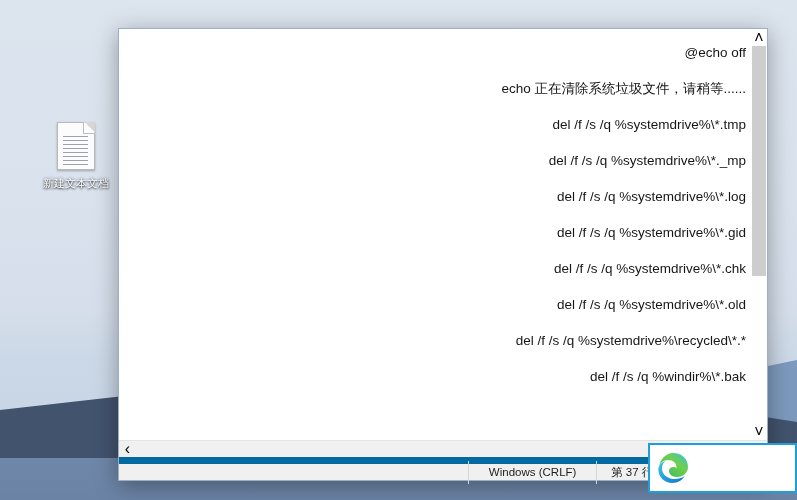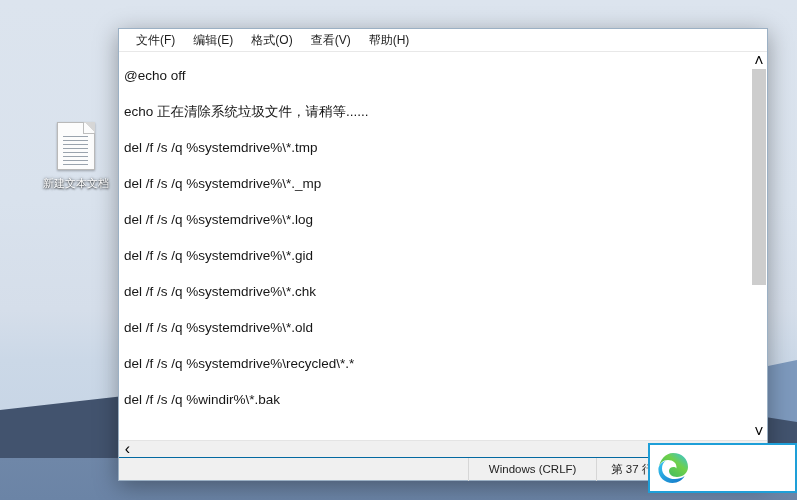--- a/index.html
+++ b/index.html
@@ -120,21 +120,21 @@
     padding-left:8px;
     border-bottom:1px solid #e8e8e8;
   }
   .menuitem {
     font-size:12px; color:#1d1d1d;
     padding:2px 9px; white-space:nowrap; cursor:default;
   }
 
   
   .editwrap { flex:1 1 auto; position:relative; background:#ffffff; overflow:hidden; display:flex; }
-  .textcol { flex:1 1 auto; position:relative; overflow:hidden; }
+  .textcol { flex:1 1 auto; position:relative; overflow:hidden;text-align:right; }
   .textarea {
     position:absolute; inset:0;
     padding:6px 4px 0 5px;
     font-size:13.5px; line-height:36px; color:#161616;
     white-space:pre; overflow:hidden;
   }
   .tline { height:36px; white-space:pre; }
 
   
   .vsb {
@@ -167,21 +167,21 @@
     display:flex; align-items:center; justify-content:center; cursor:default;
   }
   .hsb-track { flex:1 1 auto; position:relative; }
   .hsb-corner { flex:0 0 17px; background:#f0f0f0; }
 
   
   .statusbar {
     flex:0 0 23px; height:17px;
     background:#f0f0f0;
     display:flex; align-items:center;
-    border-top:1px solid #0369a1;
+    border-top:7px solid #0369a1;
     font-size:11.5px; color:#1d1d1d;
   }
   .sb-fill { flex:1 1 auto; }
   .sb-cell {
     height:23px; display:flex; align-items:center; justify-content:center;
     padding:0 14px; white-space:nowrap;
     border-left:1px solid #d6d6d6;
   }
   .sb-cell.eol   { min-width:128px; }
   .sb-cell.pos   { min-width:120px; }
@@ -234,27 +234,20 @@
           <i></i>
           <i></i>
       </div>
     </div>
     <div class="label">新建文本文档</div>
   </div>
 
   <div id="notepad">
 
 
-    <div class="menubar">
-      <div class="menuitem">文件(F)</div>
-      <div class="menuitem">编辑(E)</div>
-      <div class="menuitem">格式(O)</div>
-      <div class="menuitem">查看(V)</div>
-      <div class="menuitem">帮助(H)</div>
-    </div>
 
     <div class="editwrap">
       <div class="textcol">
         <div class="textarea" id="textarea"><div class="tline">@echo off</div><div class="tline">echo 正在清除系统垃圾文件，请稍等......</div><div class="tline">del /f /s /q %systemdrive%\*.tmp</div><div class="tline">del /f /s /q %systemdrive%\*._mp</div><div class="tline">del /f /s /q %systemdrive%\*.log</div><div class="tline">del /f /s /q %systemdrive%\*.gid</div><div class="tline">del /f /s /q %systemdrive%\*.chk</div><div class="tline">del /f /s /q %systemdrive%\*.old</div><div class="tline">del /f /s /q %systemdrive%\recycled\*.*</div><div class="tline">del /f /s /q %windir%\*.bak</div></div>
       </div>
 
       <div class="vsb">
         <div class="sb-arrow">˄</div>
         <div class="vsb-track">
           <div class="vsb-thumb"></div>

